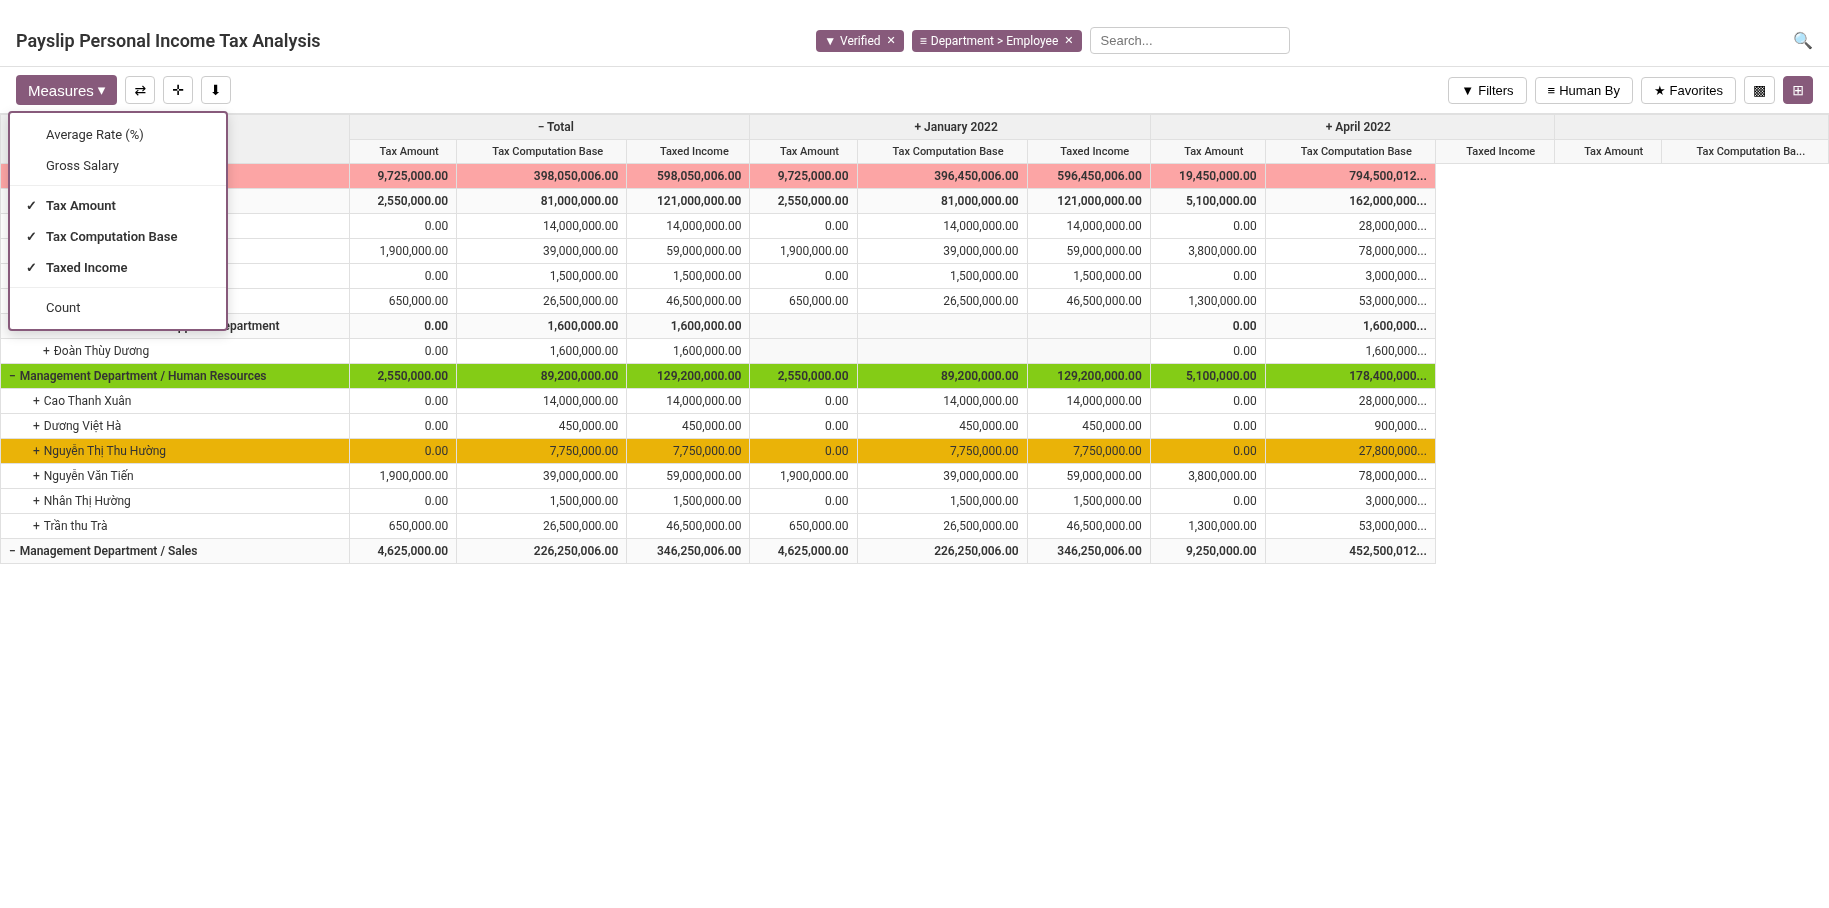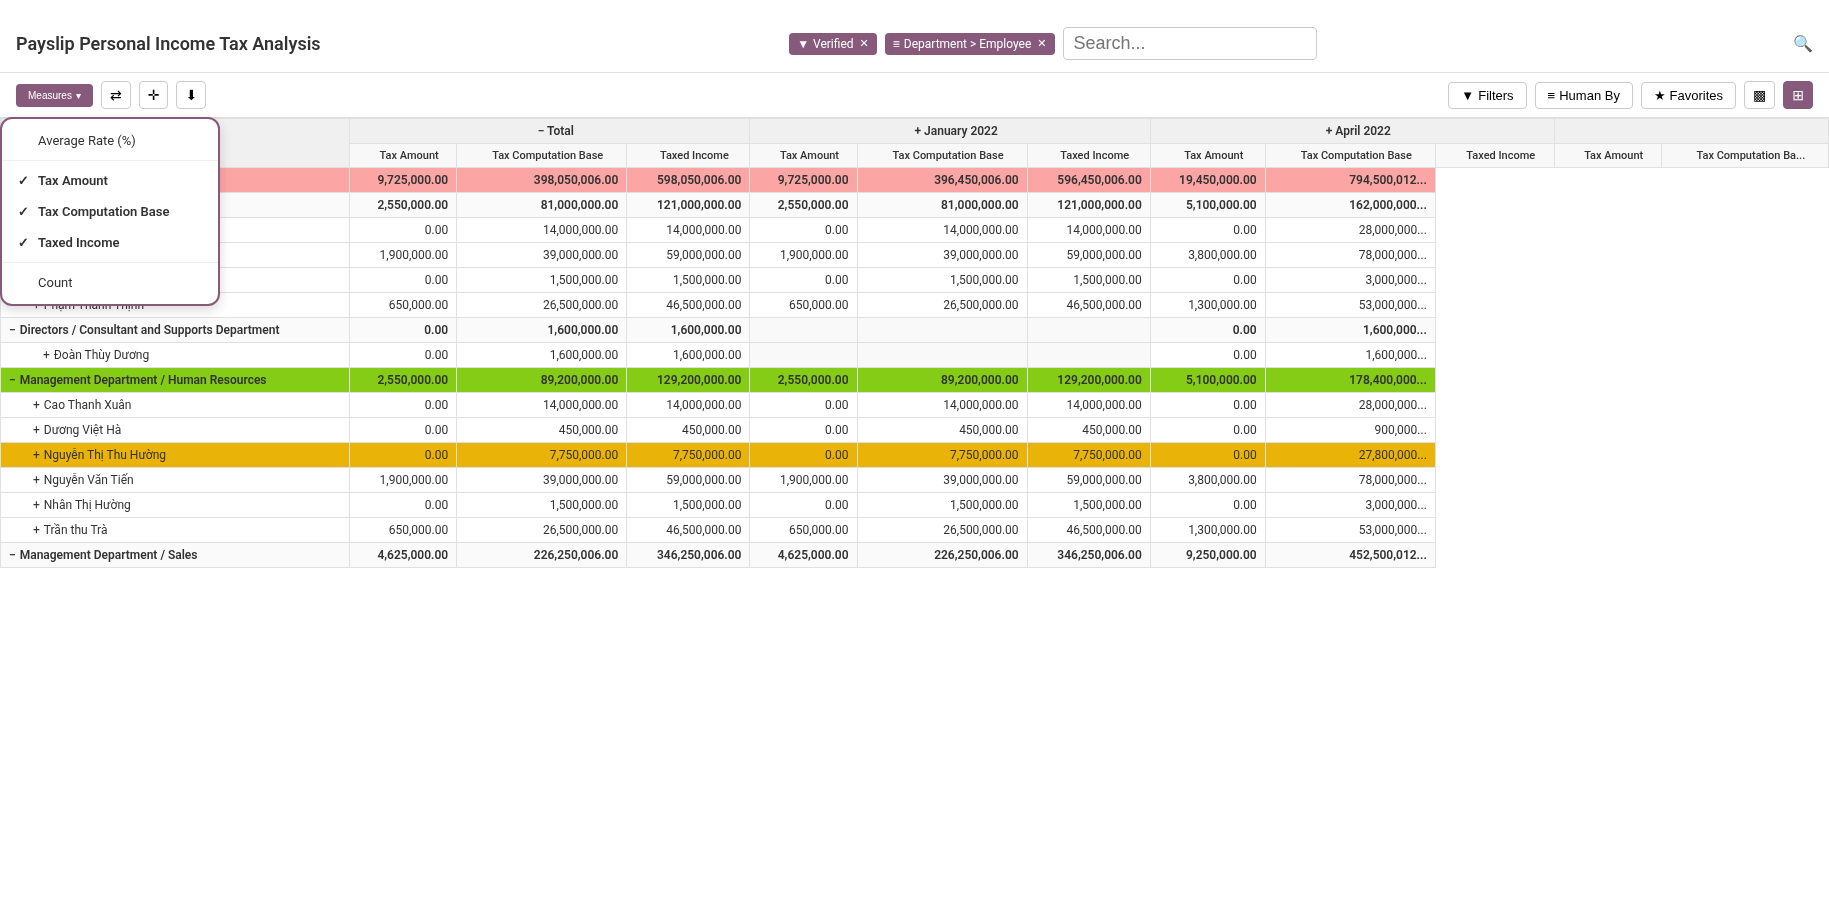--- a/index.html
+++ b/index.html
@@ -3,34 +3,34 @@
   <meta charset="utf-8">
   <style>
     * { box-sizing: border-box; margin: 0; padding: 0; }
     body { font-family: -apple-system, BlinkMacSystemFont, 'Segoe UI', Roboto, sans-serif; font-size: 13px; background: #fff; color: #333; overflow-x: hidden; }
     
     .header { display: flex; align-items: center; padding: 12px 16px; border-bottom: 1px solid #e0e0e0; gap: 12px; margin-top: 15px; }
     .page-title { font-size: 18px; font-weight: 600; color: #333; flex: 0 0 auto; }
     .header-center { display: flex; align-items: center; gap: 8px; flex: 1; justify-content: center; }
     .filter-tag { display: flex; align-items: center; gap: 4px; background: #875a7b; color: #fff; border-radius: 4px; padding: 4px 8px; font-size: 12px; }
     .filter-tag .close { cursor: pointer; font-size: 11px; margin-left: 2px; }
-    .search-box { border: 1px solid #ccc; border-radius: 4px; padding: 5px 10px; min-width: 200px; color: #999; font-size: 18px; }
+    .search-box { border: 1px solid #ccc; border-radius: 4px; padding: 5px 10px; min-width: 200px; color: #999; font-size: 13px; }
     .search-icon-btn { background: none; border: none; cursor: pointer; font-size: 16px; margin-left: 8px; }
     .header-right { display: flex; align-items: center; gap: 6px; }
     
     .toolbar { display: flex; align-items: center; padding: 8px 16px; border-bottom: 1px solid #e0e0e0; gap: 8px; position: relative; }
-    .measures-btn { background: #875a7b; color: #fff; border: none; border-radius: 4px; padding: 6px 12px; font-size: 10px; cursor: pointer; display: flex; align-items: center; gap: 4px; font-weight: 500; }
+    .measures-btn { background: #875a7b; color: #fff; border: none; border-radius: 4px; padding: 6px 12px; font-size: 15px; cursor: pointer; display: flex; align-items: center; gap: 4px; font-weight: 500; }
     .toolbar-icon-btn { background: none; border: 1px solid #ccc; border-radius: 4px; padding: 5px 8px; cursor: pointer; font-size: 14px; }
     .toolbar-divider { flex: 1; }
     .filter-btn { background: none; border: 1px solid #ccc; border-radius: 4px; padding: 5px 12px; cursor: pointer; font-size: 13px; display: flex; align-items: center; gap: 4px; }
     .active-view-btn { background: #875a7b; color: #fff; border: 1px solid #875a7b; border-radius: 4px; padding: 5px 8px; cursor: pointer; font-size: 14px; }
     .view-btn { background: none; border: 1px solid #ccc; border-radius: 4px; padding: 5px 8px; cursor: pointer; font-size: 14px; }
     
     
-    .dropdown-menu { position: absolute; top: 44px; left: 0; background: #fff; border: 2px solid #875a7b; border-radius: 12px; min-width: 220px; z-index: 100; padding: 6px 0; box-shadow: 0 4px 12px rgba(0,0,0,0.15); }
+    .dropdown-menu { position: absolute; top: 44px; left: 8px; background: #fff; border: 2px solid #875a7b; border-radius: 4px; min-width: 220px; z-index: 100; padding: 6px 0; box-shadow: 0 4px 12px rgba(0,0,0,0.15); }
     .dropdown-item { padding: 8px 16px; cursor: pointer; display: flex; align-items: center; gap: 6px; font-size: 13px; color: #333; }
     .dropdown-item.checked { font-weight: 600; }
     .dropdown-item .check { width: 14px; display: inline-block; }
     .dropdown-divider { height: 1px; background: #eee; margin: 4px 0; }
     
     
     .table-container { overflow: auto; height: calc(100vh - 120px); }
     table { border-collapse: collapse; width: 100%; font-size: 12px; }
     th, td { border: 1px solid #e0e0e0; padding: 5px 8px; white-space: nowrap; }
     th { background: #f8f8f8; font-weight: 500; text-align: center; padding-left: 20px; }
@@ -71,20 +71,24 @@
     <span>▾</span>
   </button>
   <button class="toolbar-icon-btn">⇄</button>
   <button class="toolbar-icon-btn">✛</button>
   <button class="toolbar-icon-btn">⬇</button>
 
   <div class="dropdown-menu">
     <div class="dropdown-item">
       <span class="check"> </span>
       <span>Average Rate (%)</span>
+    </div>
+    <div class="dropdown-item">
+      <span class="check"> </span>
+      <span>Gross Salary</span>
     </div>
     <div class="dropdown-divider"></div>
     <div class="dropdown-item checked">
       <span class="check">✓</span>
       <span>Tax Amount</span>
     </div>
     <div class="dropdown-item checked">
       <span class="check">✓</span>
       <span>Tax Computation Base</span>
     </div>

